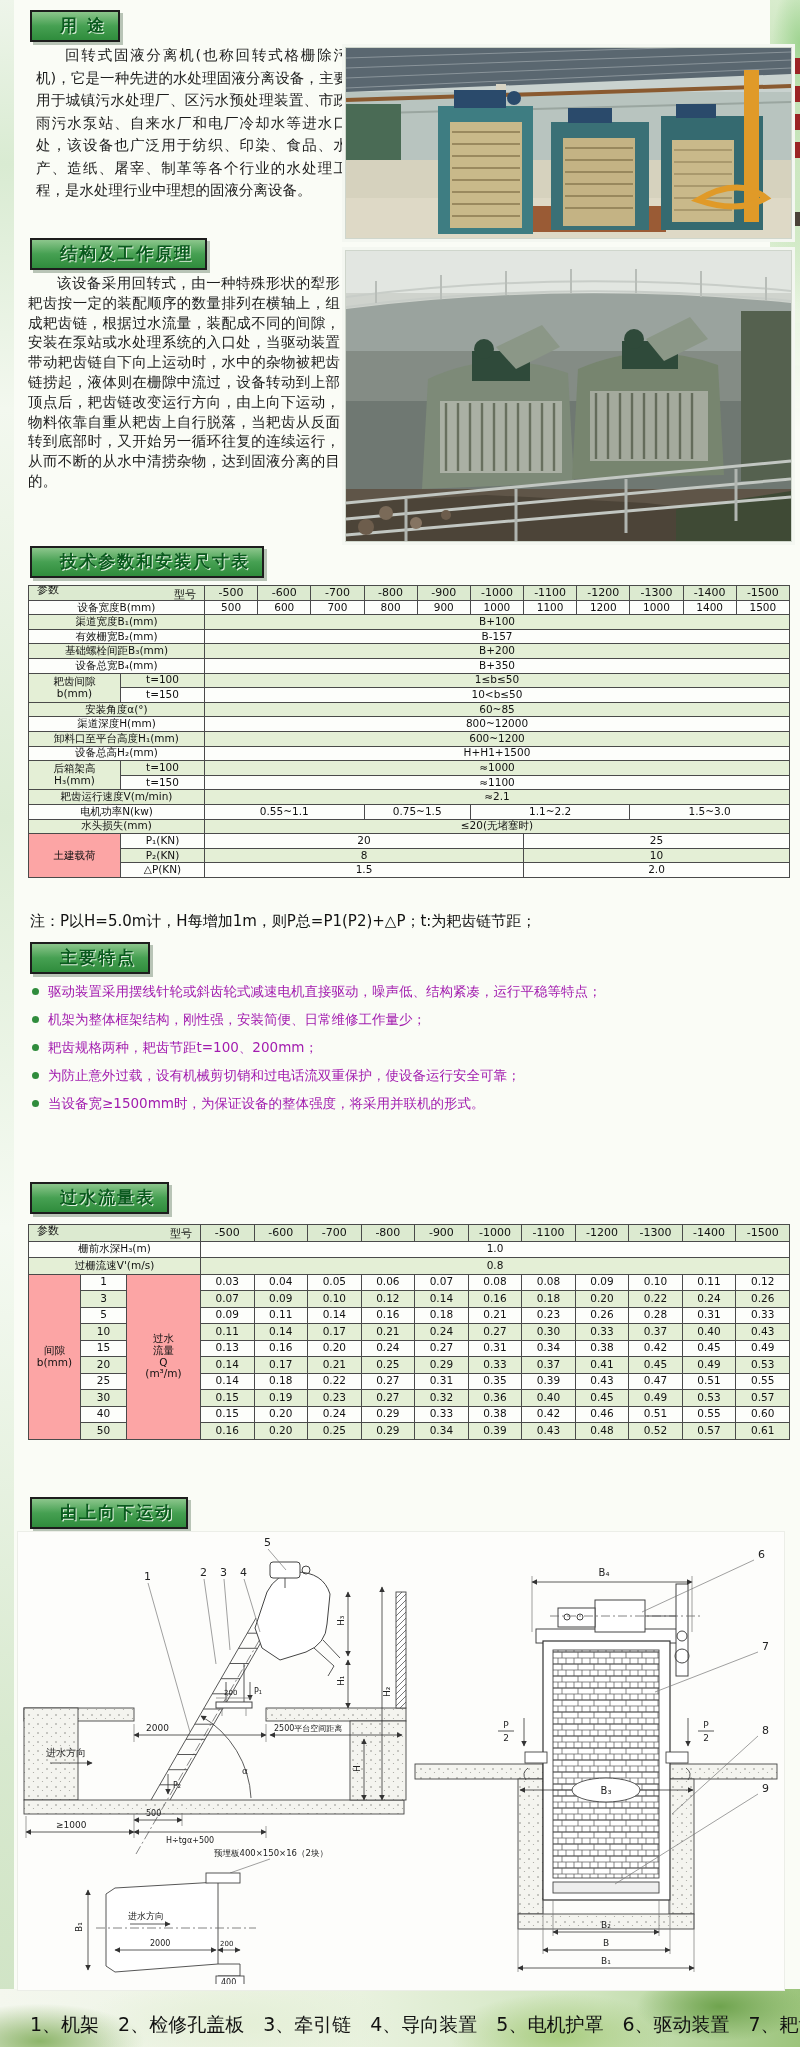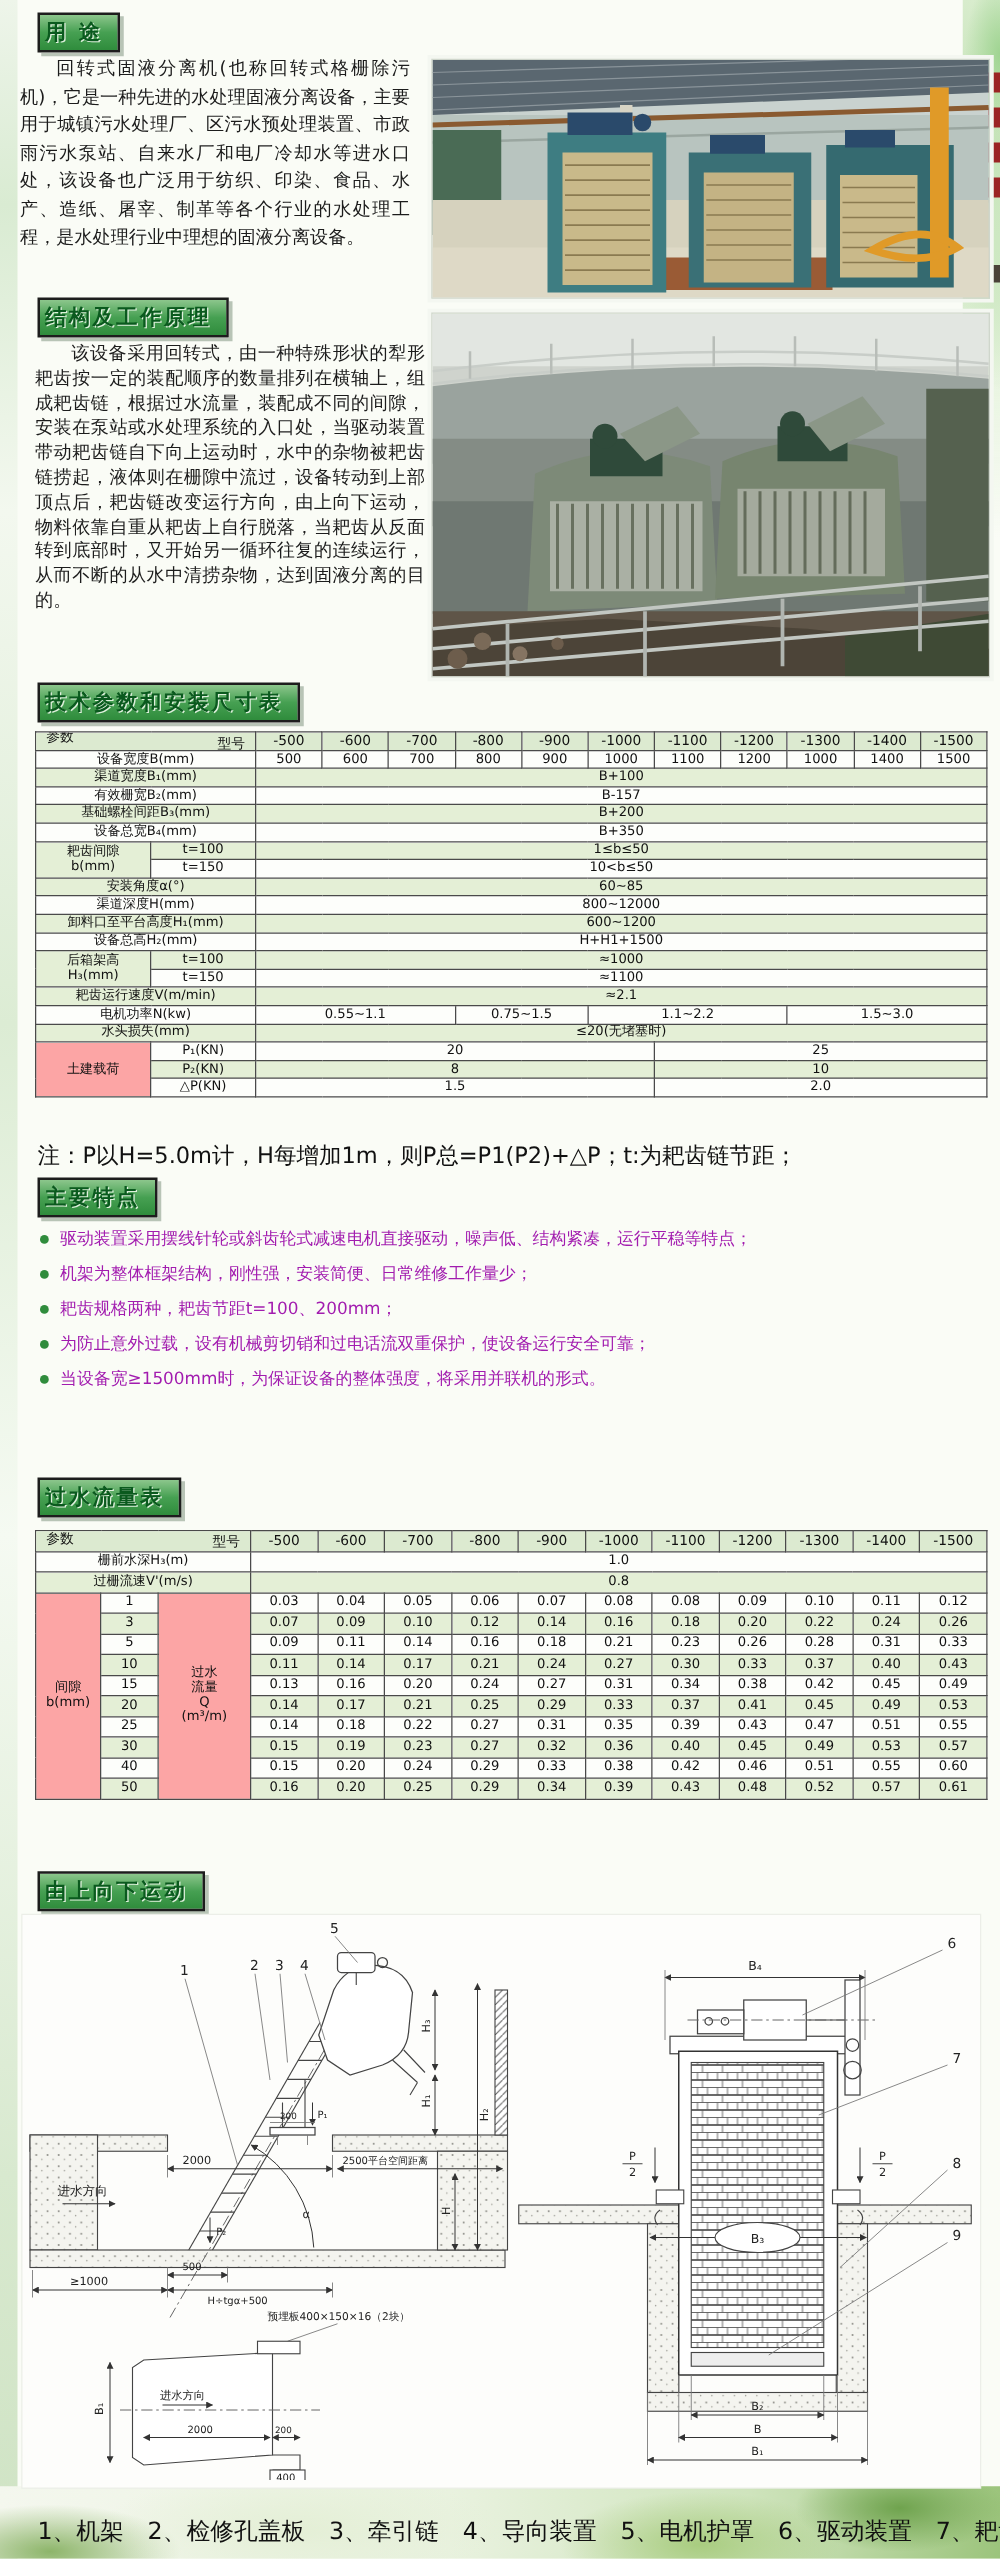--- a/index.html
+++ b/index.html
@@ -20,45 +20,45 @@
   .red-tab{position:absolute;right:0;width:10px;height:16px;background:#9b2424;}
   .dark-tab{position:absolute;right:0;width:8px;height:14px;background:#4a4238;}
   .bottom-band{position:absolute;left:0;right:0;bottom:0;height:58px;
     background:
       radial-gradient(120px 50px at 90% 30%,#6fa34e 0%,rgba(111,163,78,0) 70%),
       radial-gradient(160px 60px at 70% 80%,#a8cc7f 0%,rgba(168,204,127,0) 70%),
       radial-gradient(200px 60px at 30% 60%,#e4efd6 0%,rgba(228,239,214,0) 80%),
       radial-gradient(140px 50px at 5% 90%,#8db56a 0%,rgba(141,181,106,0) 75%),
       linear-gradient(90deg,#f4f7ee 0%,#e9f2df 45%,#cfe4bd 75%,#9cc47c 100%);}
   
-  .sec-label{position:absolute;display:inline-block;padding:2px 12px 3px 4px;
+  .sec-label{position:absolute;display:inline-block;padding:2px 12px 3px 28px;
     background:linear-gradient(180deg,#8cc68c 0%,#46a052 50%,#2f8c3c 100%);
     border:2px solid #1d1d1d;box-shadow:3px 3px 0 rgba(130,150,130,.55);
     font-weight:bold;font-size:17px;letter-spacing:2px;color:#0a5a1e;
     text-shadow:1px 1px 0 #dff0dd;white-space:nowrap;}
   .para{position:absolute;text-align:justify;text-indent:2em;color:#1c1c1c;}
-  #usage-text{left:16px;top:44px;width:312px;font-size:14.5px;line-height:22.5px;}
+  #usage-text{left:36px;top:44px;width:312px;font-size:14.5px;line-height:22.5px;}
   #structure-text{left:28px;top:274px;width:312px;font-size:14.5px;line-height:19.8px;}
   .photo{position:absolute;border:1px solid #cfd6cc;box-shadow:0 0 0 3px #f4f7f1;}
   
   table.datatbl{border-collapse:collapse;table-layout:fixed;width:762px;background:#fff;}
   table.datatbl td{border:1px solid #4a4a4a;text-align:center;vertical-align:middle;
     font-size:10.5px;line-height:1.12;padding:0 1px;color:#111;overflow:hidden;background:#fdfefb;}
   table.datatbl tr.g td{background:#e4efd6;}
   table.datatbl td.grp{background:#fca5a5;}
   table.datatbl td.corner{position:relative;height:38px;background:
      linear-gradient(to right bottom,rgba(0,0,0,0) 49.4%,#555 49.4%,#555 50.6%,rgba(0,0,0,0) 50.6%),#dcead0;}
   table.datatbl td.corner .c-top{position:absolute;top:3px;right:8px;font-size:11px;}
   table.datatbl td.corner .c-bot{position:absolute;bottom:3px;left:8px;font-size:11px;}
   table.datatbl tr.hdr td{background:#dcead0;font-size:11px;height:38px;}
   #tech-table-wrap{position:absolute;left:28px;top:585px;}
   #tech-table td{height:13.6px;}
   #flow-table-wrap{position:absolute;left:28px;top:1224px;}
   #flow-table td{height:15.5px;}
-  #tech-note{position:absolute;left:30px;top:912px;font-size:18px;color:#111;}
+  #tech-note{position:absolute;left:30px;top:912px;font-size:15px;color:#111;}
   
   #features{position:absolute;left:30px;top:982px;width:748px;list-style:none;margin:0;padding:0;}
   #features li{position:relative;padding-left:18px;margin-bottom:8.5px;font-size:13.5px;line-height:1.45;color:#a21caf;}
   #features li::before{content:"";position:absolute;left:2px;top:6px;width:7px;height:7px;border-radius:50%;background:#2f8c3c;}
   
   #drawing-box{position:absolute;left:18px;top:1532px;width:766px;height:458px;background:#fdfdfb;
     box-shadow:0 0 0 1px #eceee8;display:flex;}
   svg .t{fill:#222;}
   svg text{font-family:"DejaVu Sans","Liberation Sans",sans-serif;}
   svg .ln{stroke:#444;stroke-width:0.9;fill:none;}

